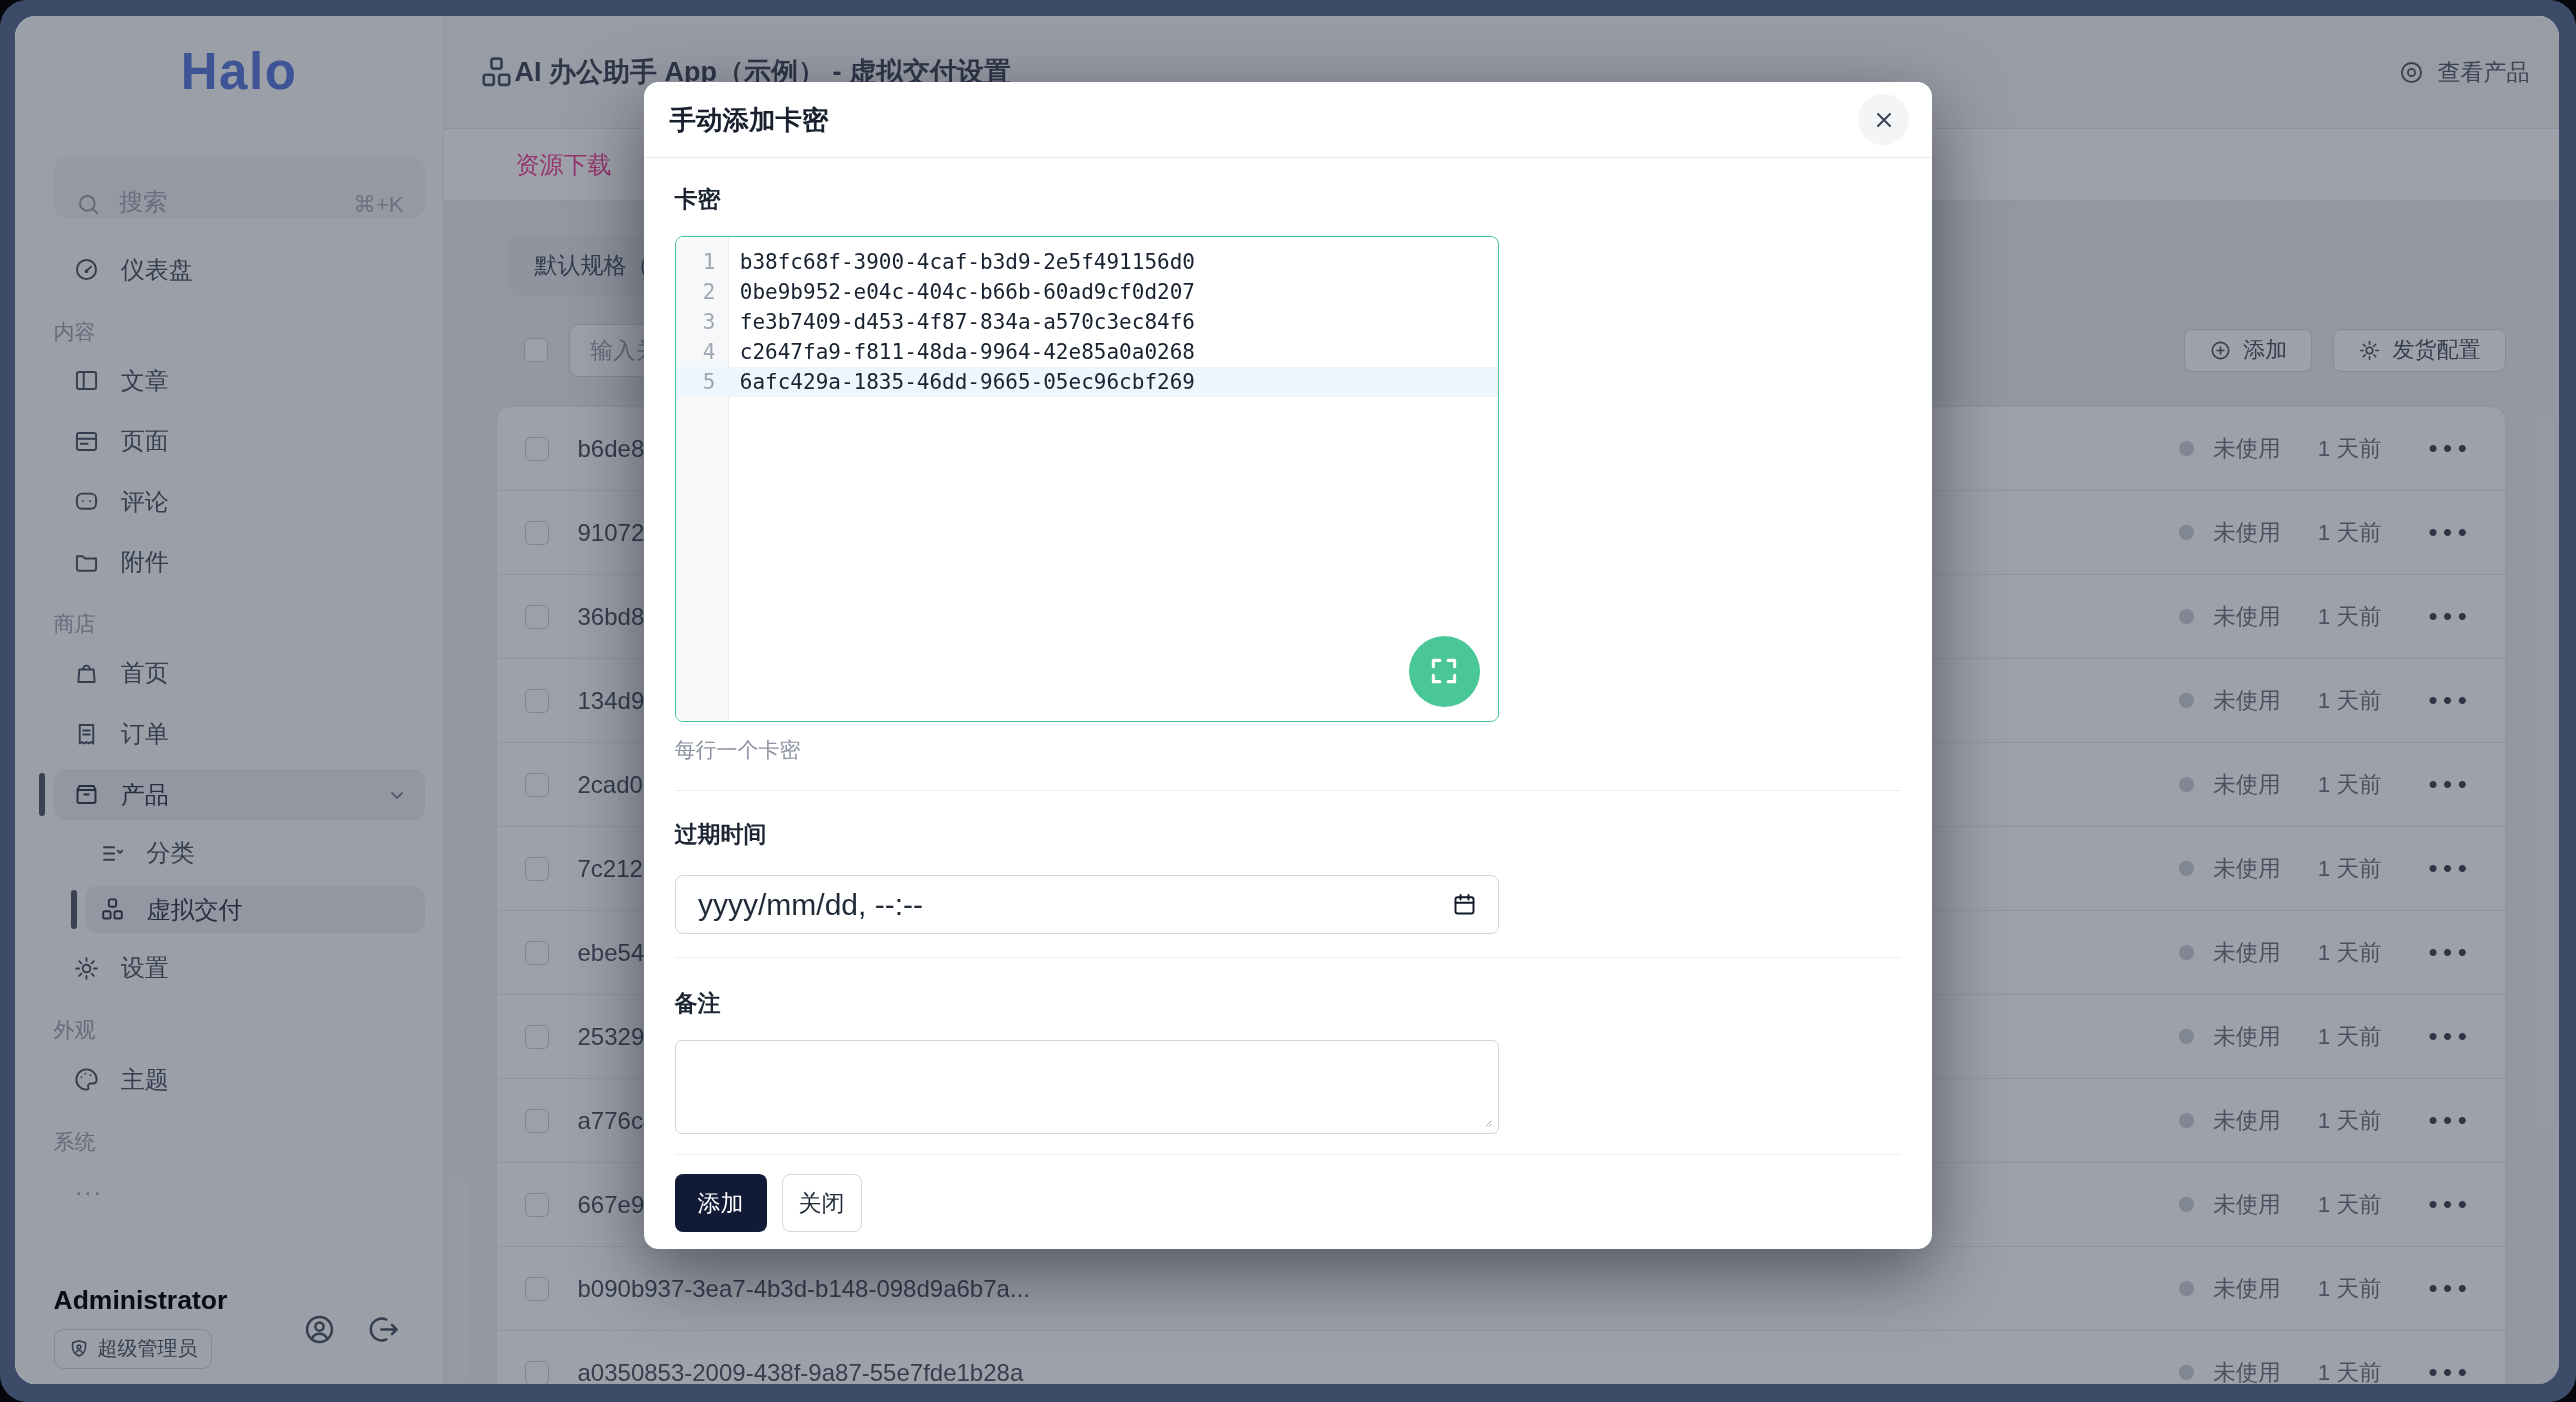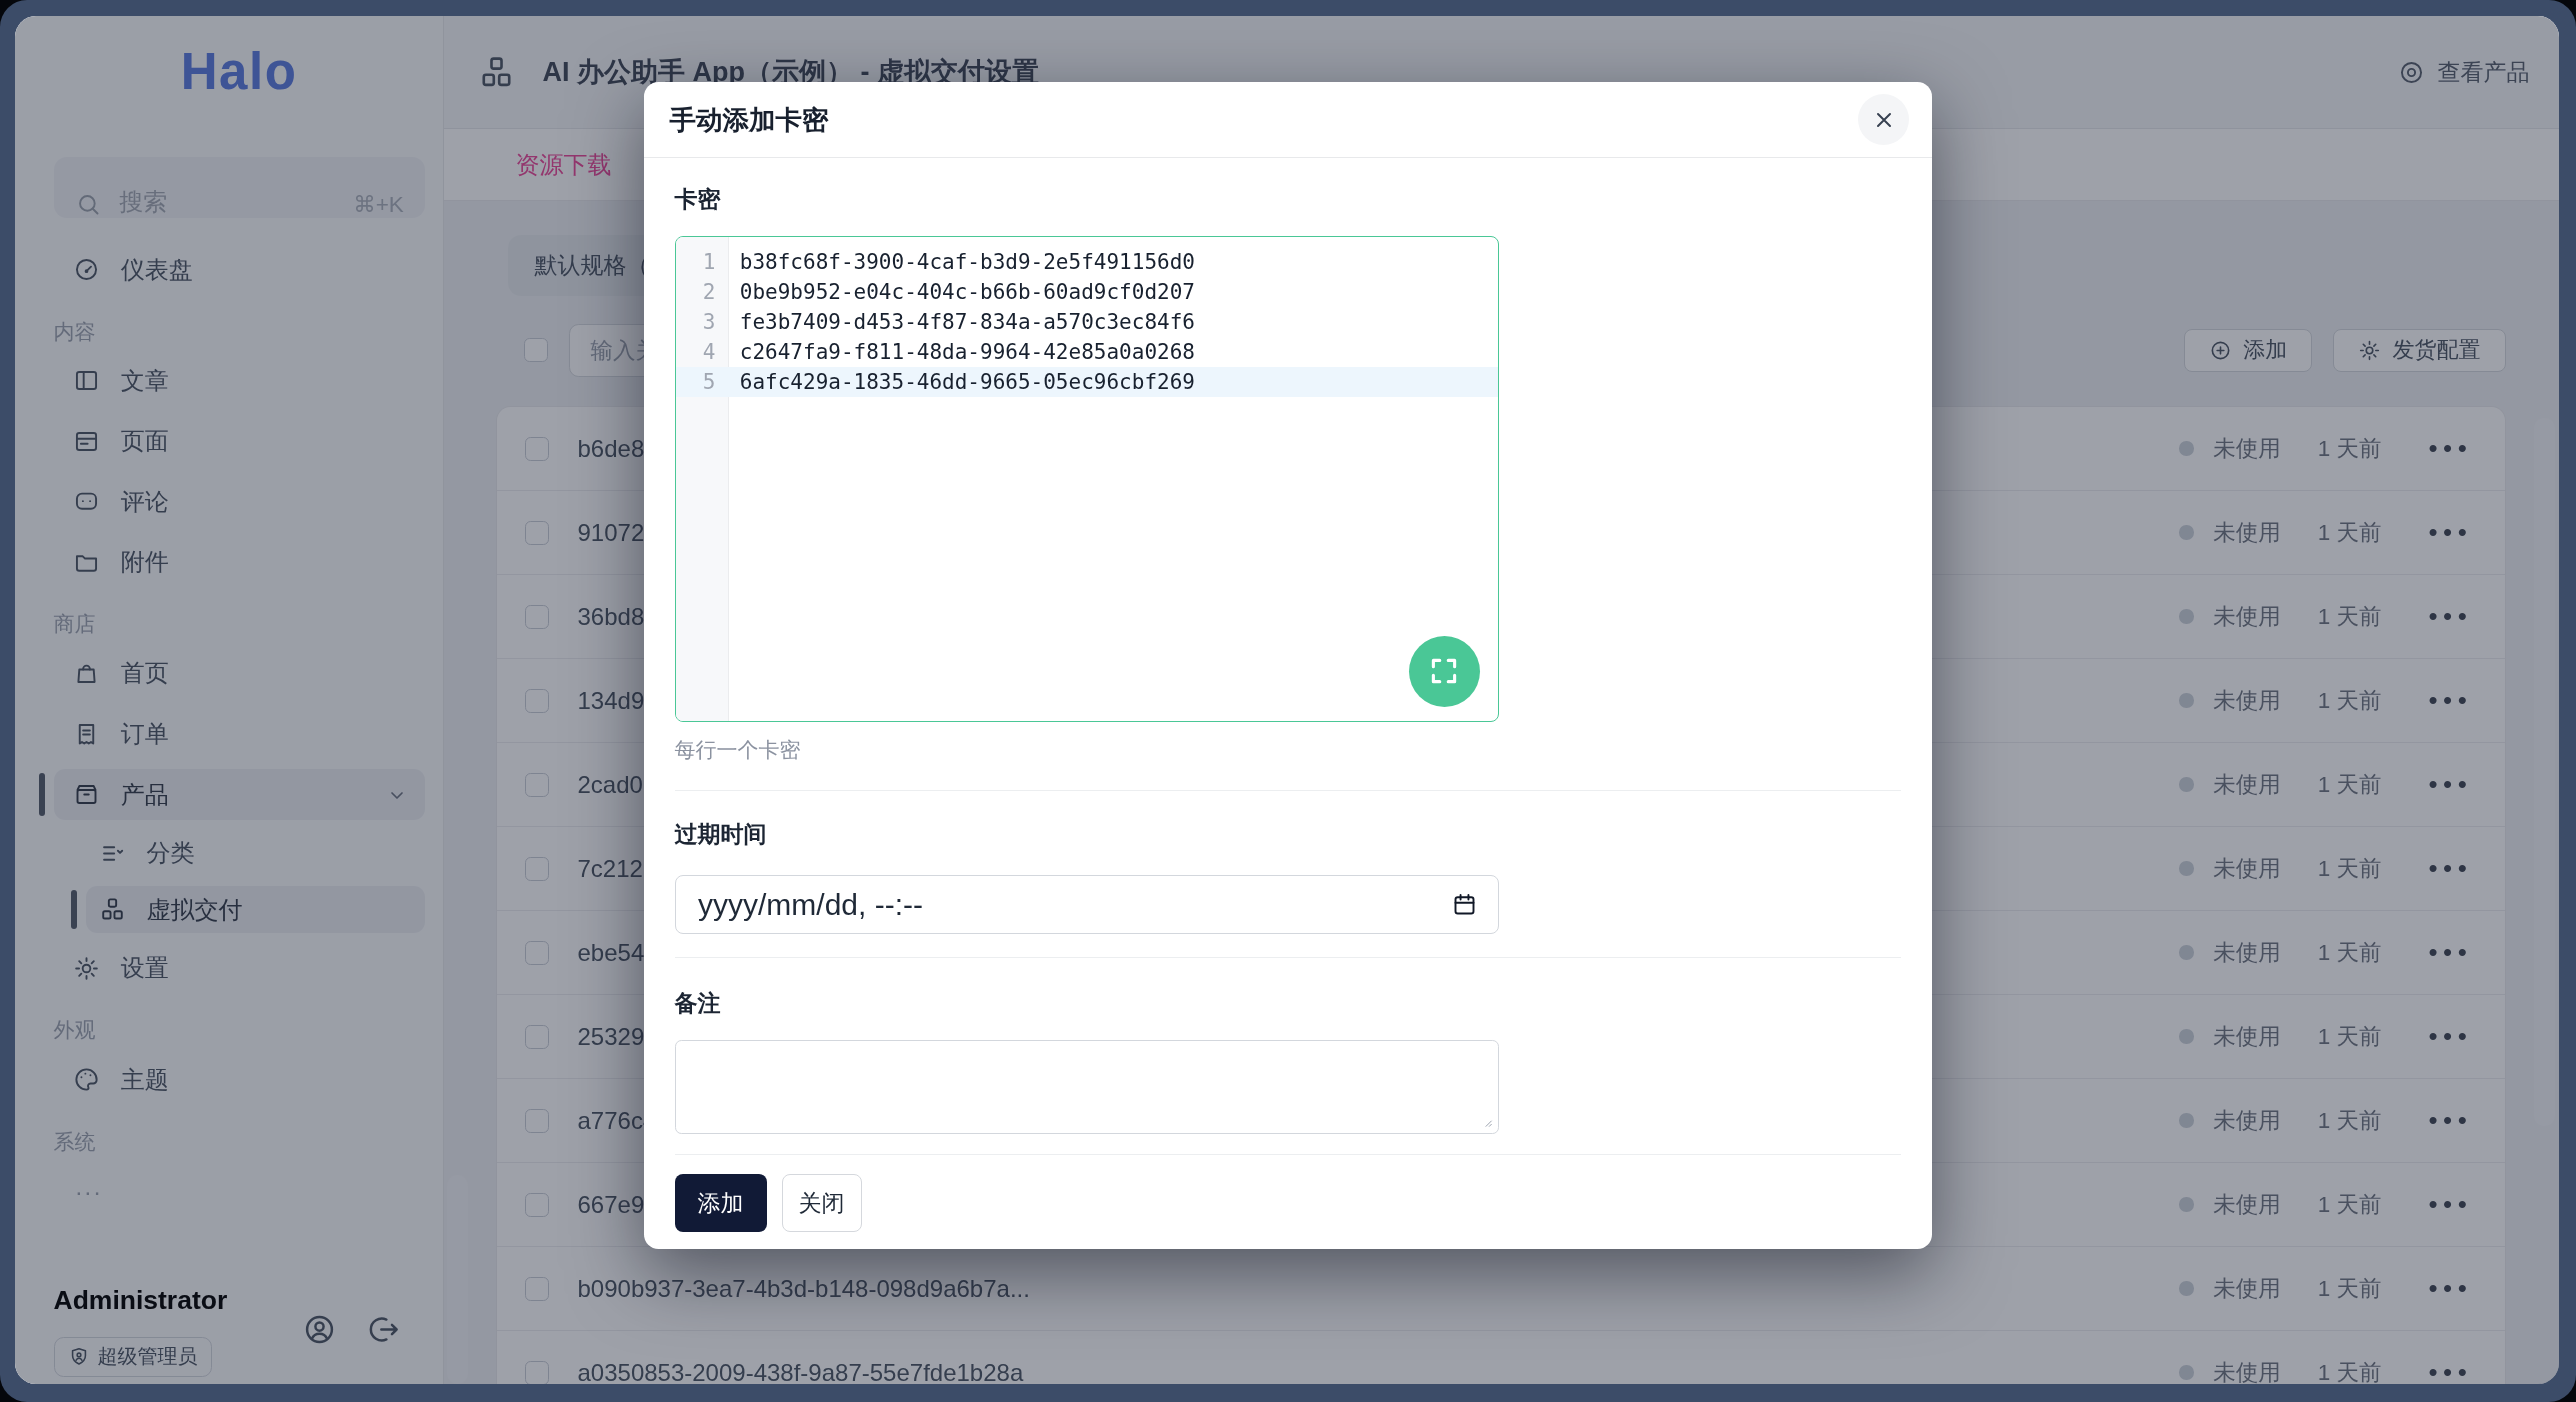--- a/index.html
+++ b/index.html
@@ -27,35 +27,35 @@
   .nav-item.active { background:#eceef2; color:#333b49; }
   .nav-item.active::before { content:""; position:absolute; left:-14.5px; top:4px; bottom:4px;
               width:5.6px; border-radius:3.2px; background:#545c6a; }
   .nav-item .chev { margin-left:auto; color:#6b7280; }
   .nav-item .chev svg { width:24px; height:24px; }
   .nav-item.sub { margin-left:32px; height:47px; padding:0 13px; }
   .nav-section { margin:22.5px 0 4.8px; font-size:21px; color:#9ca3af; }
   .nav-dots { margin:17.7px 0 0 22px; font-size:24px; color:#9ca3af; letter-spacing:2.4px; }
   .user { position:absolute; left:39px; right:24px; bottom:11.3px; height:88px; }
   .user-name { font-size:26.5px; font-weight:bold; color:#000000; }
-  .user-badge { margin-top:21px; display:inline-flex; align-items:center; gap:8px;
+  .user-badge { margin-top:13px; display:inline-flex; align-items:center; gap:8px;
                 border:1.6px solid #d3d7dd; border-radius:9.6px; padding:5.6px 13px;
                 font-size:20px; color:#4b5563; }
   .user-badge svg { width:22px; height:22px; }
   .user-icons { position:absolute; right:17.7px; top:27px; display:flex; gap:29px; color:#4b5563; }
   .user-icons svg { width:35px; height:35px; }
   .side-thumb { position:absolute; right:-25px; bottom:0; width:21px; height:209px;
                 border-radius:10.5px; background:#f2f3f6; z-index:5; }
 
   
   .main { position:absolute; left:429px; top:0; right:0; bottom:0; }
   .m-header { position:absolute; top:0; left:0; right:0; height:113px; background:#f5f6f8;
               border-bottom:0.8px solid #e6e7ea; display:flex; align-items:center;
               padding:0 29px 0 34px; }
-  .m-title { display:flex; align-items:center; gap:28px; color:#3f4757; font-weight:bold;
+  .m-title { display:flex; align-items:center; gap:0; color:#3f4757; font-weight:bold;
              font-size:27px; }
   .m-title svg { width:37px; height:37px; color:#4b5563; }
   .m-action { margin-left:auto; display:flex; align-items:center; gap:13px; color:#565f6d;
               font-size:23px; }
   .m-action svg { width:27px; height:27px; }
   .tabbar { position:absolute; top:113px; left:0; right:0; height:72px; background:#ffffff;
             border-bottom:0.8px solid #e8e9ec; display:flex; align-items:center; padding-left:72px; }
   .tab { font-size:24px; color:#ec4899; }
   .chip { position:absolute; left:64px; top:219px; width:418px; height:61px; background:#e6e9ed;
           border-radius:13px; display:flex; align-items:center; padding:0 27px; font-size:23px;

